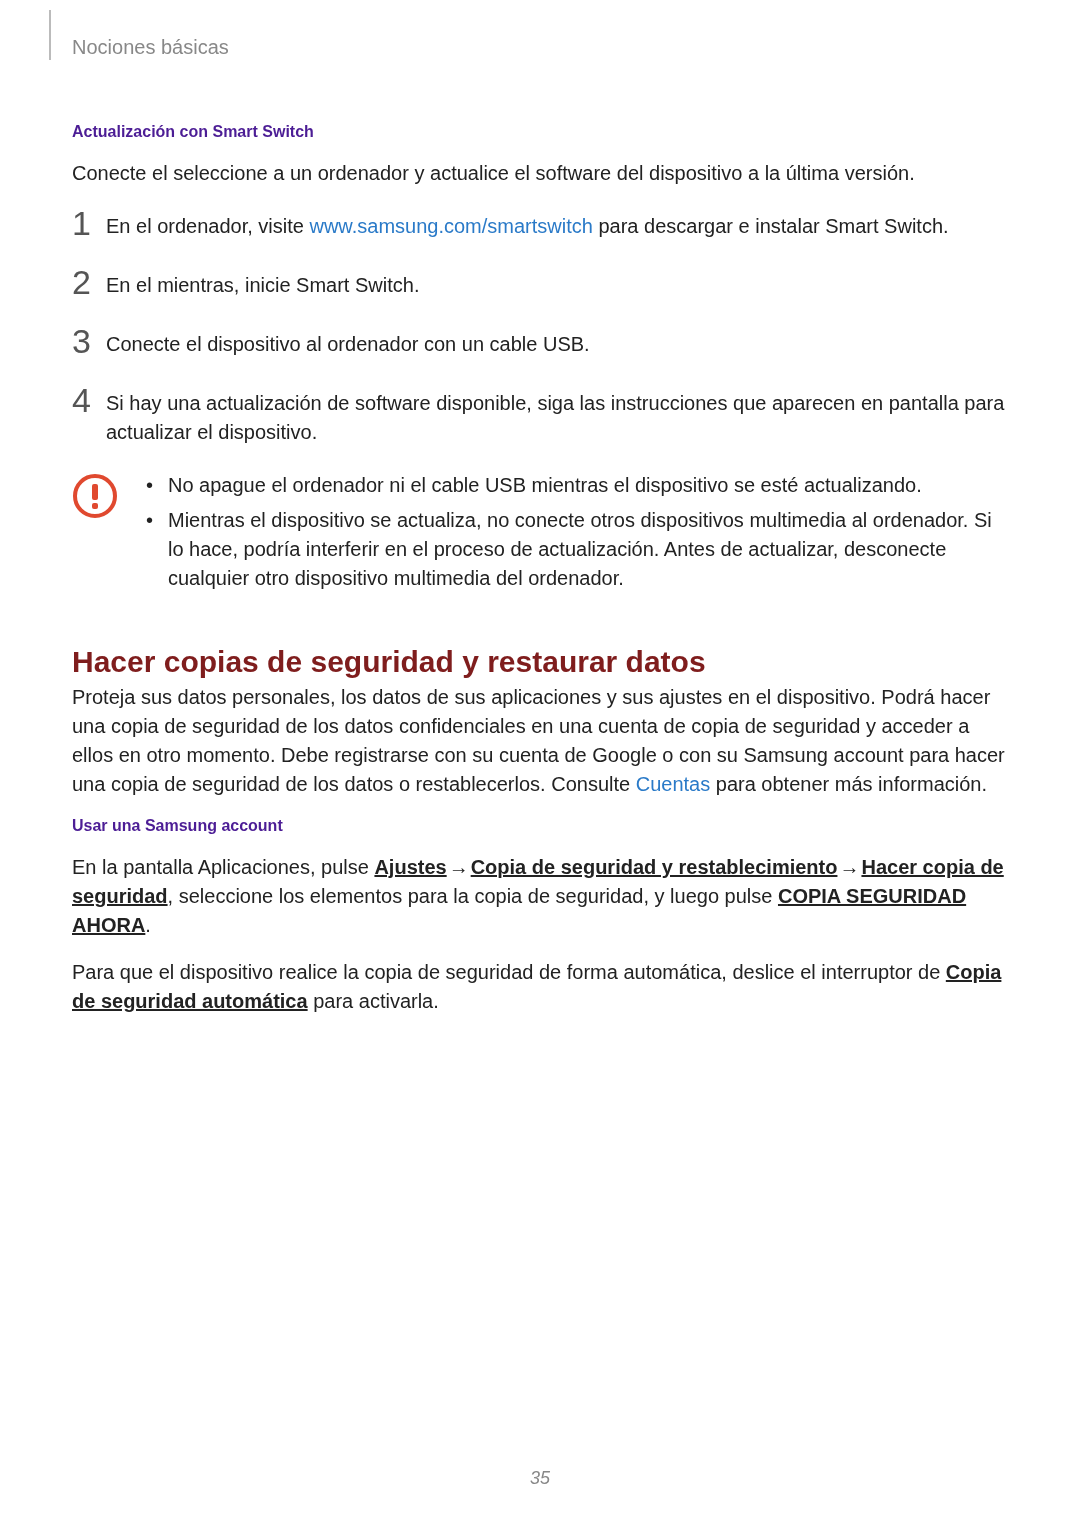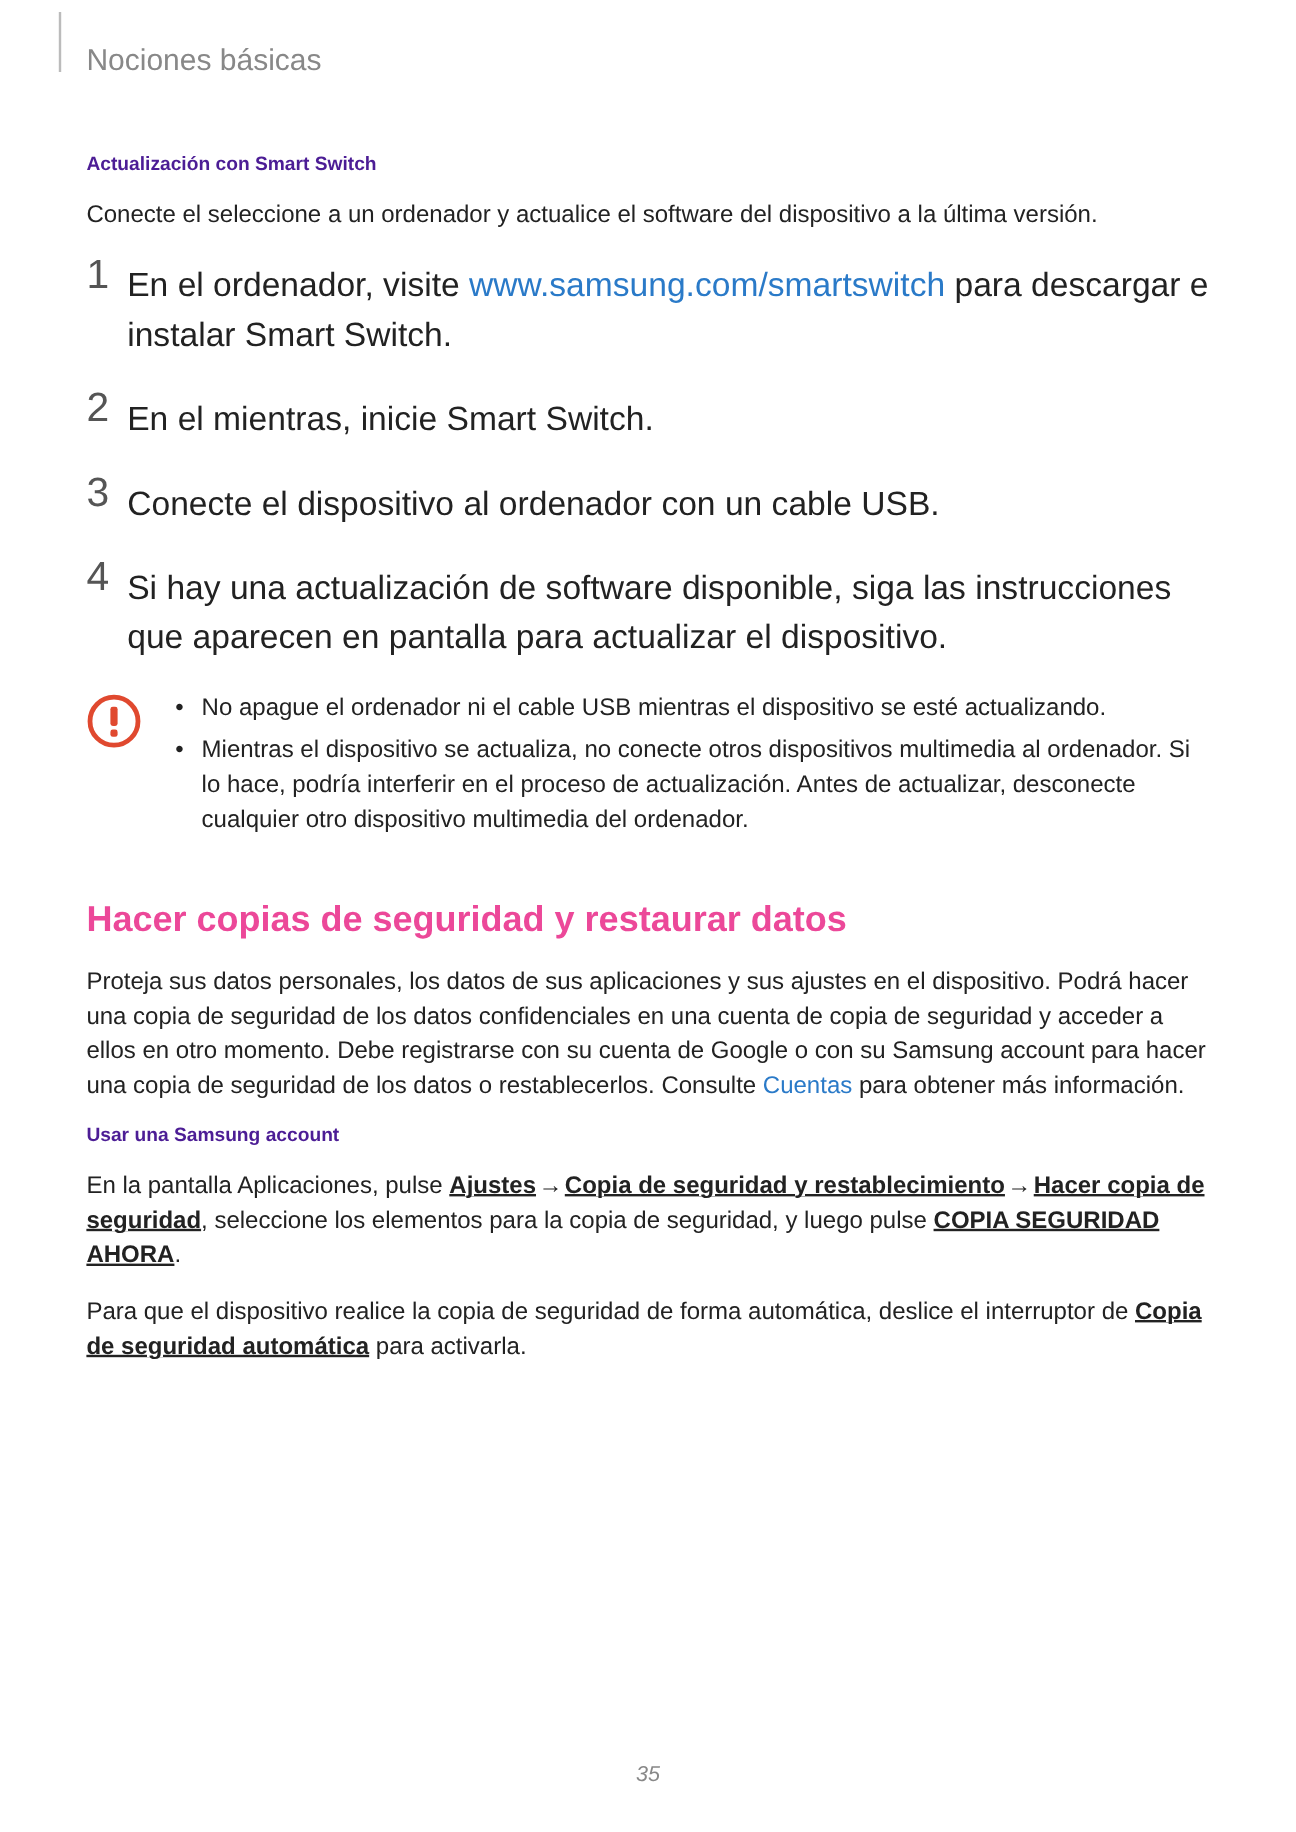--- a/index.html
+++ b/index.html
@@ -19,21 +19,21 @@
   }
   .header-rule {
     position: absolute;
     left: 49px;
     top: 10px;
     width: 2px;
     height: 50px;
     background: #bbb;
   }
   .running-head {
-    font-size: 25px;
+    font-size: 20px;
     color: #888;
     margin: 0 0 64px 0;
     font-weight: 400;
   }
   h3.subheading {
     font-size: 16px;
     font-weight: 700;
     color: #4c1d95;
     margin: 0 0 18px 0;
   }
@@ -59,21 +59,21 @@
     font-size: 34px;
     line-height: 1;
     color: #555;
     width: 34px;
     flex: 0 0 34px;
     font-weight: 300;
     font-family: "Segoe UI Light", "Helvetica Neue", Arial, sans-serif;
     text-align: left;
   }
   .step-text {
-    font-size: 28px;
+    font-size: 20px;
     line-height: 1.45;
     padding-top: 6px;
     flex: 1;
   }
   .caution-box {
     display: flex;
     align-items: flex-start;
     margin: 6px 0 46px 0;
   }
   .caution-icon {
@@ -91,22 +91,22 @@
     margin-bottom: 6px;
   }
   .bullet-mark {
     flex: 0 0 22px;
     text-align: left;
     color: #222;
   }
   h2.section {
     font-size: 30px;
     font-weight: 700;
-    color: #ec4899;
-    margin: 0 0 20px 0;
+    color: #7f1d1d;
+    margin: 0 0 4px 0;
   }
   .bold { font-weight: 700; text-decoration: underline; }
   .arrow { display:inline-block; padding: 0 2px; }
   .pagenum {
     position: absolute;
     bottom: 38px;
     left: 0;
     width: 100%;
     text-align: center;
     font-size: 18px;

